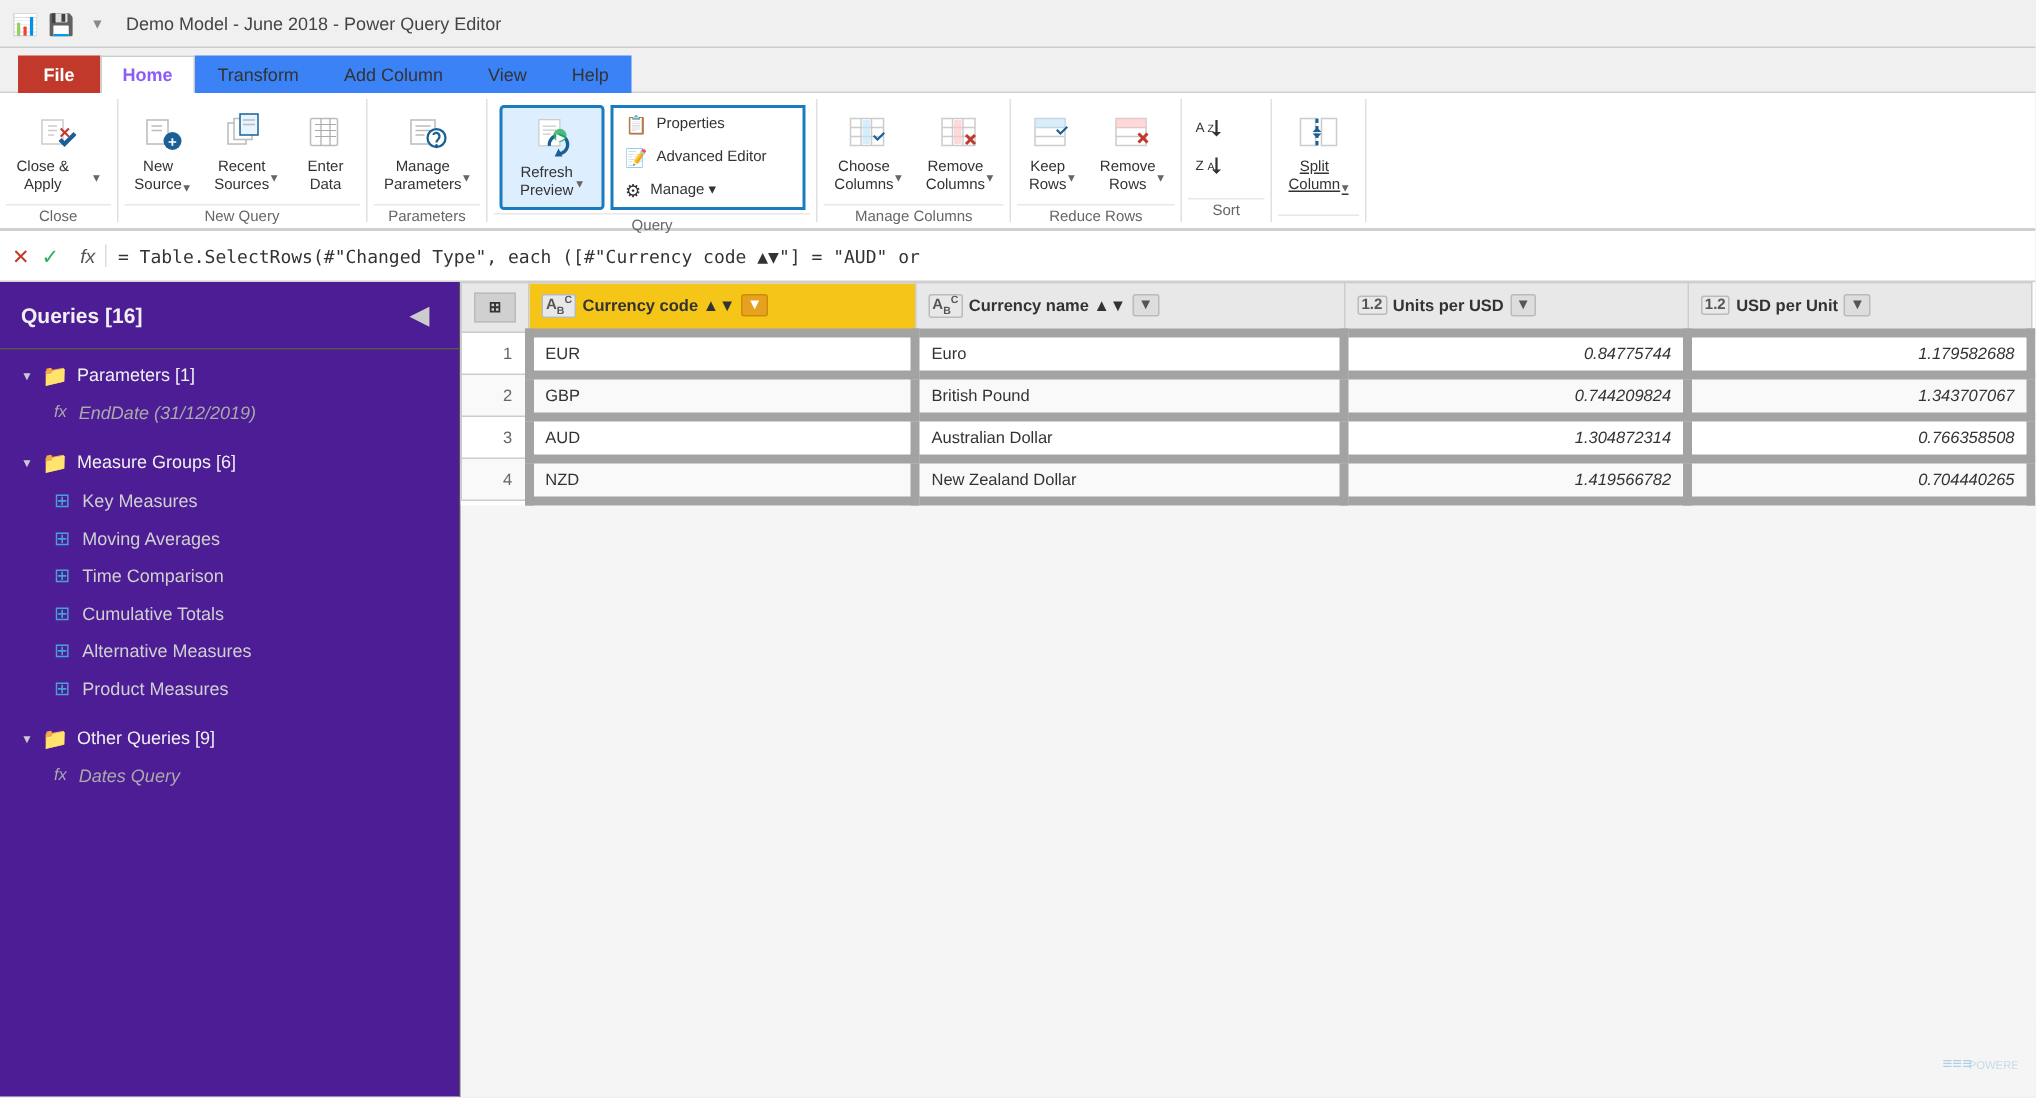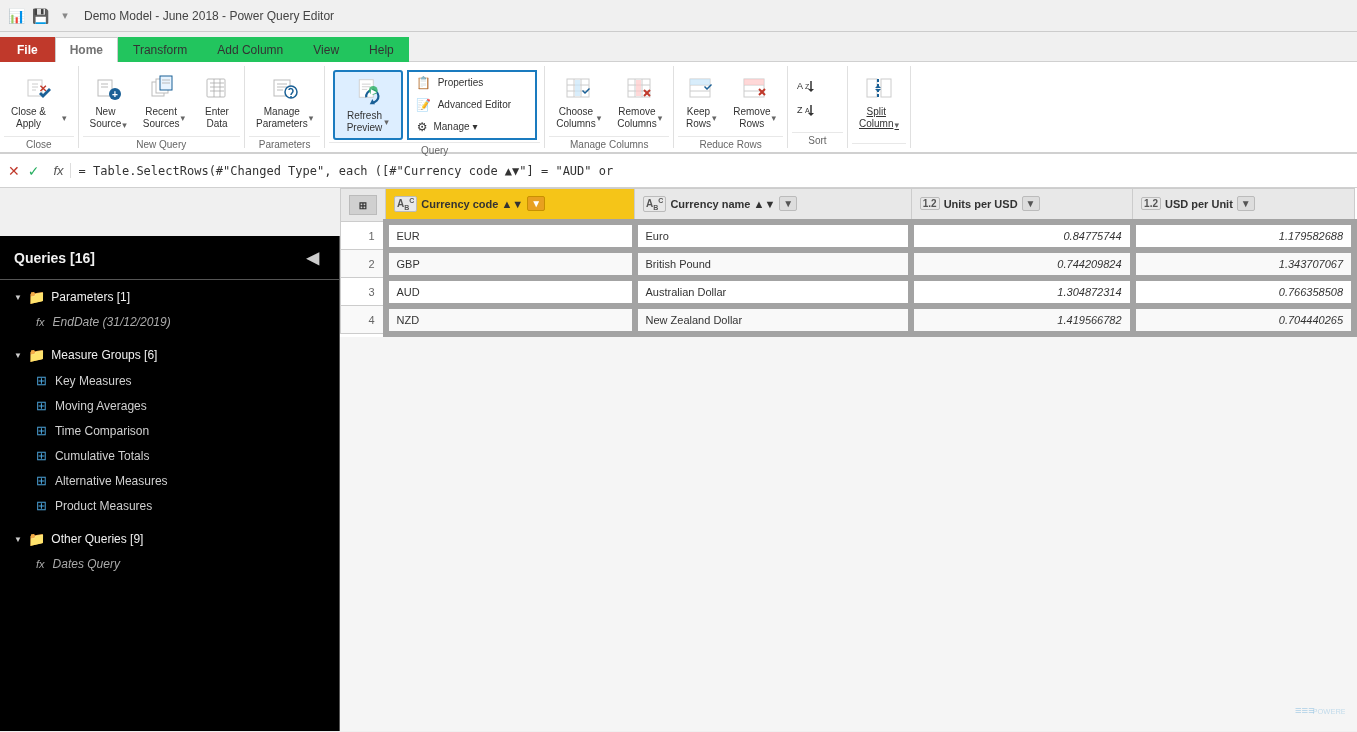--- a/index.html
+++ b/index.html
@@ -19,38 +19,38 @@
     .title-bar-icons { display: flex; align-items: center; gap: 6px; margin-right: 10px; }
     .title-icon { width: 18px; height: 18px; display: inline-flex; align-items: center; justify-content: center; font-size: 14px; }
     .title-text { font-size: 12px; color: #444; }
 
     
     .ribbon-tabs {
       background: #f0f0f0;
       height: 30px;
       display: flex;
       align-items: flex-end;
-      padding-left: 0;
+      padding-left: 12px;
       border-bottom: 1px solid #d0d0d0;
     }
     .ribbon-tab {
       padding: 5px 14px;
       cursor: pointer;
       font-size: 12px;
       color: #333;
       border: 1px solid transparent;
       border-bottom: none;
       position: relative;
       top: 1px;
-      background: #22c55e;
+      background: #3b82f6;
     }
     .ribbon-tab.active {
       background: white;
       border-color: #ccc;
-      color: #737373;
+      color: #8b5cf6;
       font-weight: 600;
     }
     .ribbon-tab.file-tab {
       background: #c0392b;
       color: white;
       font-weight: 600;
       padding: 5px 16px;
     }
 
     
@@ -141,27 +141,26 @@
     }
 
     
     .main-layout {
       display: flex;
       height: calc(732px - 32px - 31px - 92px - 34px);
     }
 
     
     .sidebar {
-      width: 340px;
-      background: #000000;
+      width: 307px;
+      background: #4c1d95;
       color: #f0f0f0;
       display: flex;
       flex-direction: column;
       border-right: 1px solid #555;
-      margin-top: 48px;
     }
     .sidebar-header {
       display: flex;
       align-items: center;
       justify-content: space-between;
       padding: 10px 14px;
       font-size: 14px;
       font-weight: 600;
       color: #f0f0f0;
       border-bottom: 1px solid #555;

